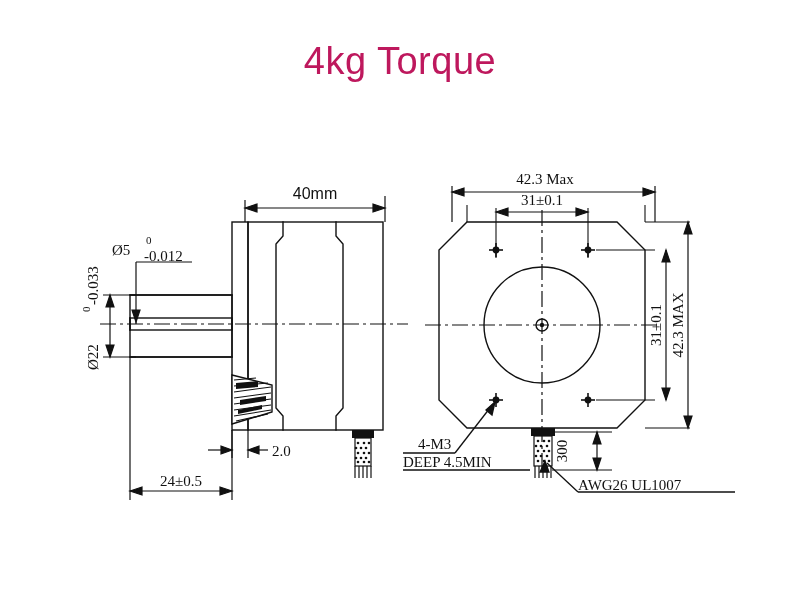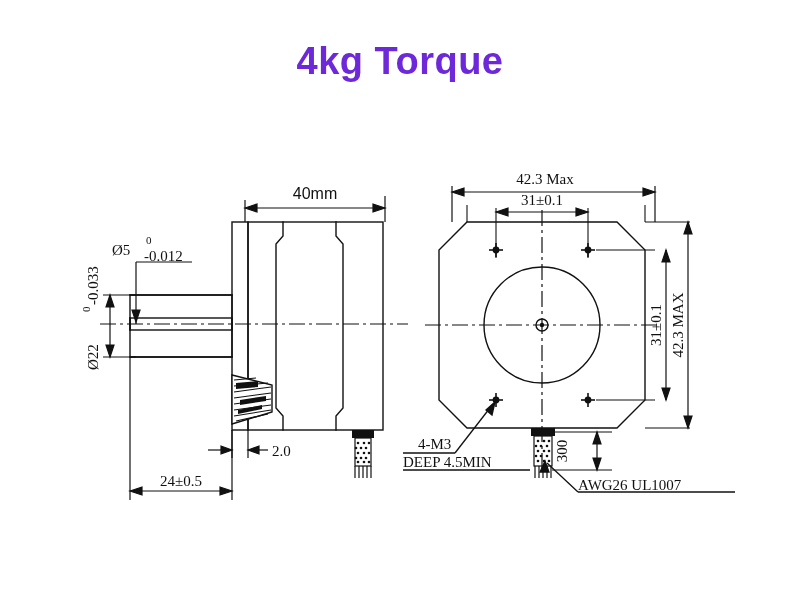--- a/index.html
+++ b/index.html
@@ -21,23 +21,23 @@
     background: #ffffff;
   }
   #title {
     position: absolute;
     left: 0;
     top: 40px;
     width: 800px;
     text-align: center;
     font-family: "Liberation Sans", "DejaVu Sans", sans-serif;
     font-size: 38px;
-    font-weight: 700;
+    font-weight: 400;
     letter-spacing: 0.5px;
-    color: #6d28d9;
+    color: #be185d;
     user-select: none;
   }
   #drawing {
     position: absolute;
     left: 0;
     top: 0;
   }
   .dimtext {
     font-family: "Liberation Serif", "DejaVu Serif", serif;
     font-size: 15px;

